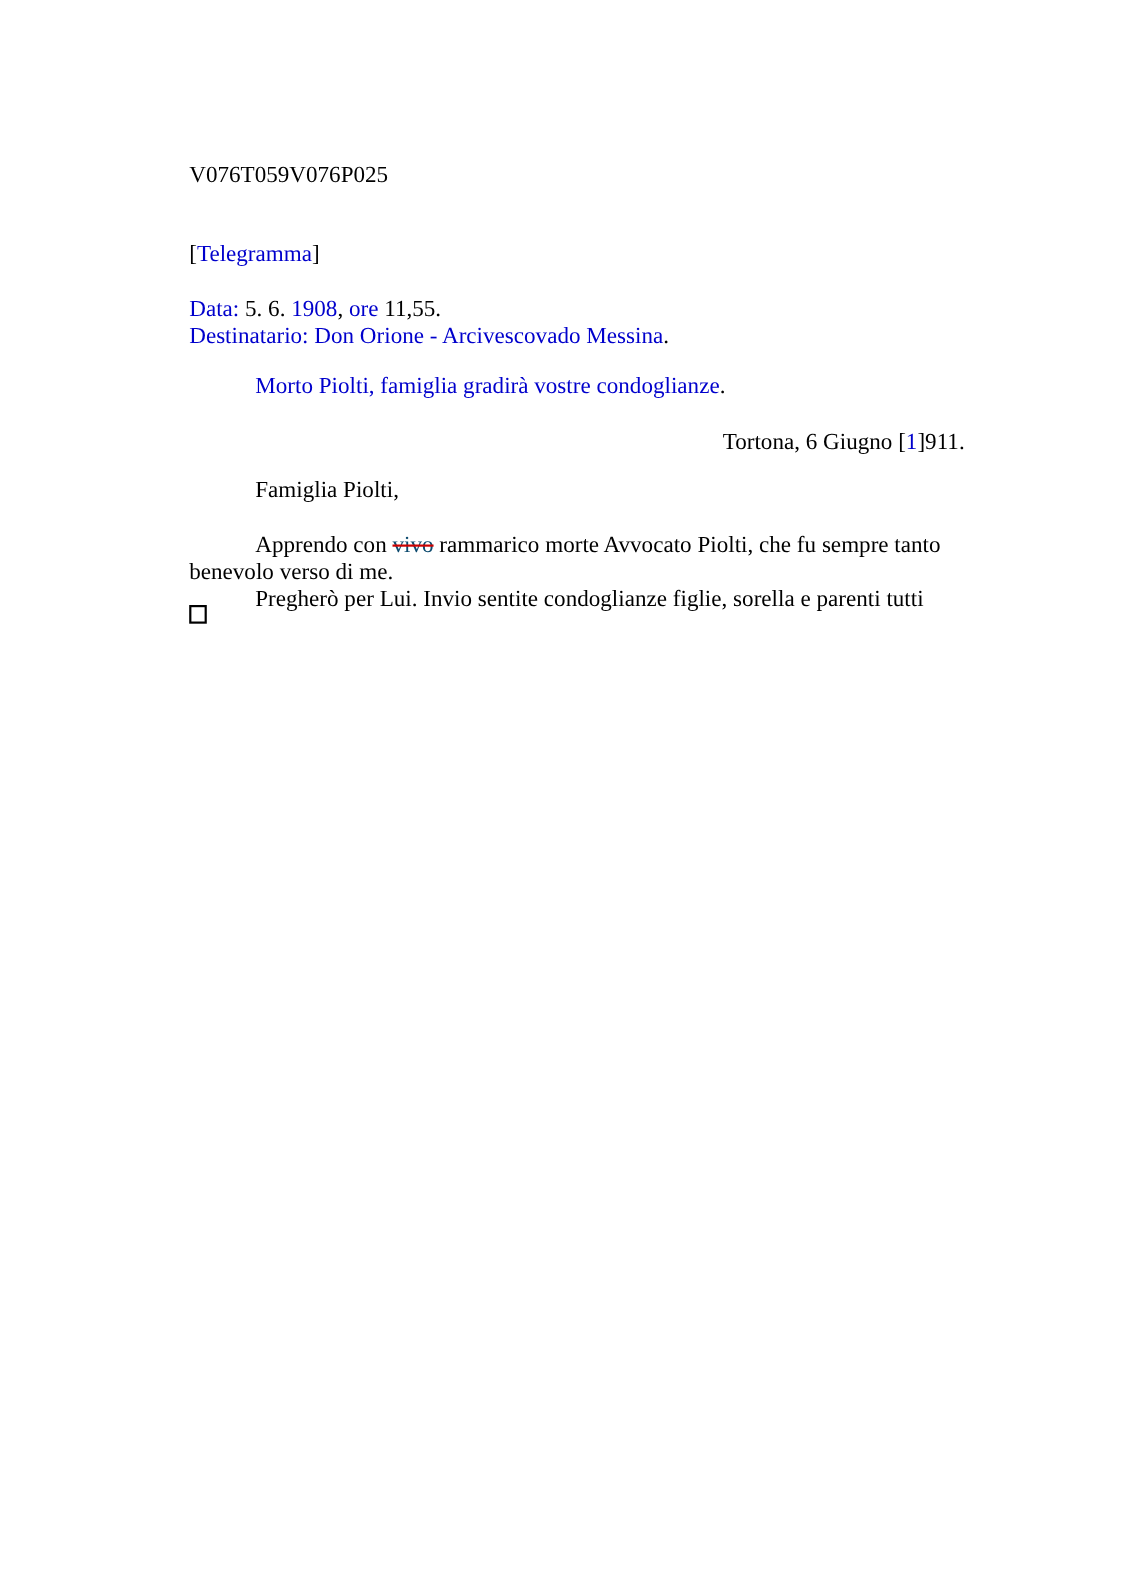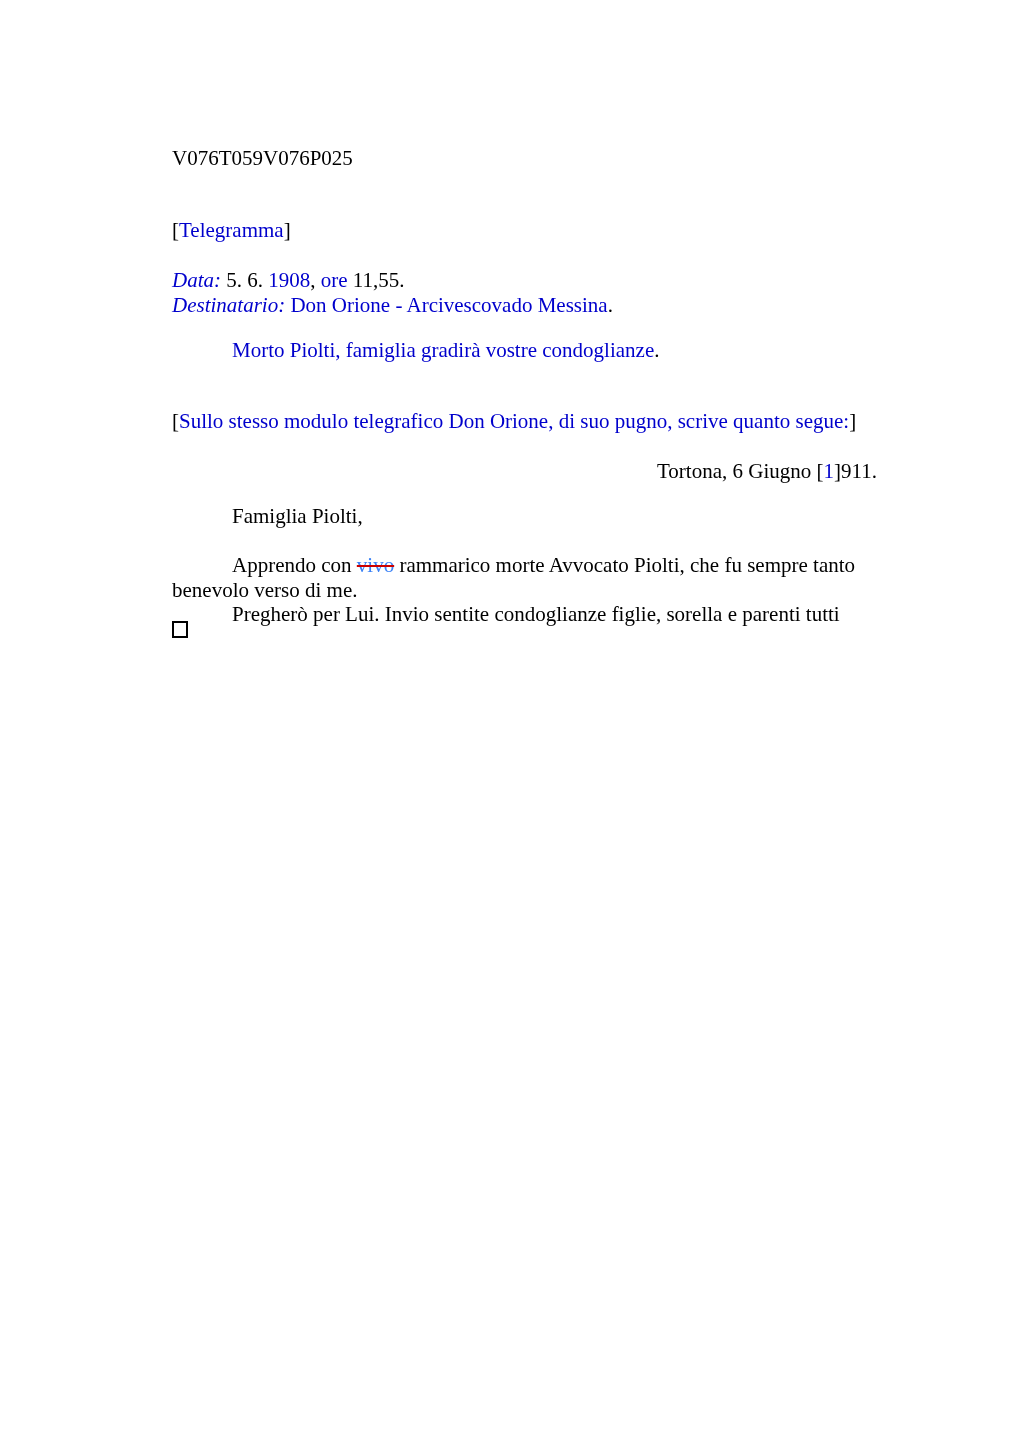--- a/index.html
+++ b/index.html
@@ -17,23 +17,23 @@
     overflow: hidden;
   }
   .page {
     width: 705px;
     margin-left: 172px;
     padding-top: 146px;
   }
   p { margin: 0; padding: 0; }
 
   .blue { color: #0000CC; }
-  .it { font-style: italic; }
+  .it { }
   .strike {
-    color: #3b82f6;
+    color: #0c4a6e;
     text-decoration: line-through;
     text-decoration-color: #CC0000;
   }
 
   .header-row {
     display: flex;
     justify-content: flex-start;
   }
   .telegramma  { margin-top: 47px; }
   .meta-block  { margin-top: 26px; }
@@ -64,21 +64,20 @@
 
   <p class="telegramma"><span>[</span><span class="blue">Telegramma</span><span>]</span></p>
 
   <div class="meta-block">
     <p><span class="blue it">Data:</span><span> 5. 6. </span><span class="blue">1908</span><span>,</span><span class="blue"> ore</span><span> 11,55.</span></p>
     <p><span class="blue it">Destinatario:</span><span class="blue"> Don Orione - Arcivescovado Messina</span><span>.</span></p>
   </div>
 
   <p class="telegram-text"><span class="blue">Morto Piolti, famiglia gradirà vostre condoglianze</span><span>.</span></p>
 
-  <p class="editor-note"><span>[</span><span class="blue">Sullo stesso modulo telegrafico Don Orione, di suo pugno, scrive quanto segue:</span><span>]</span></p>
 
   <p class="dateline"><span>Tortona, 6 Giugno </span><span>[</span><span class="blue">1</span><span>]</span><span>911.</span></p>
 
   <p class="salutation">Famiglia Piolti,</p>
 
   <p class="para1"><span>Apprendo con </span><span class="strike">vivo</span><span> rammarico morte Avvocato Piolti, che fu sempre tanto benevolo verso di me.</span></p>
 
   <p class="para2">Pregherò per Lui. Invio sentite condoglianze figlie, sorella e parenti tutti</p>
 
 

